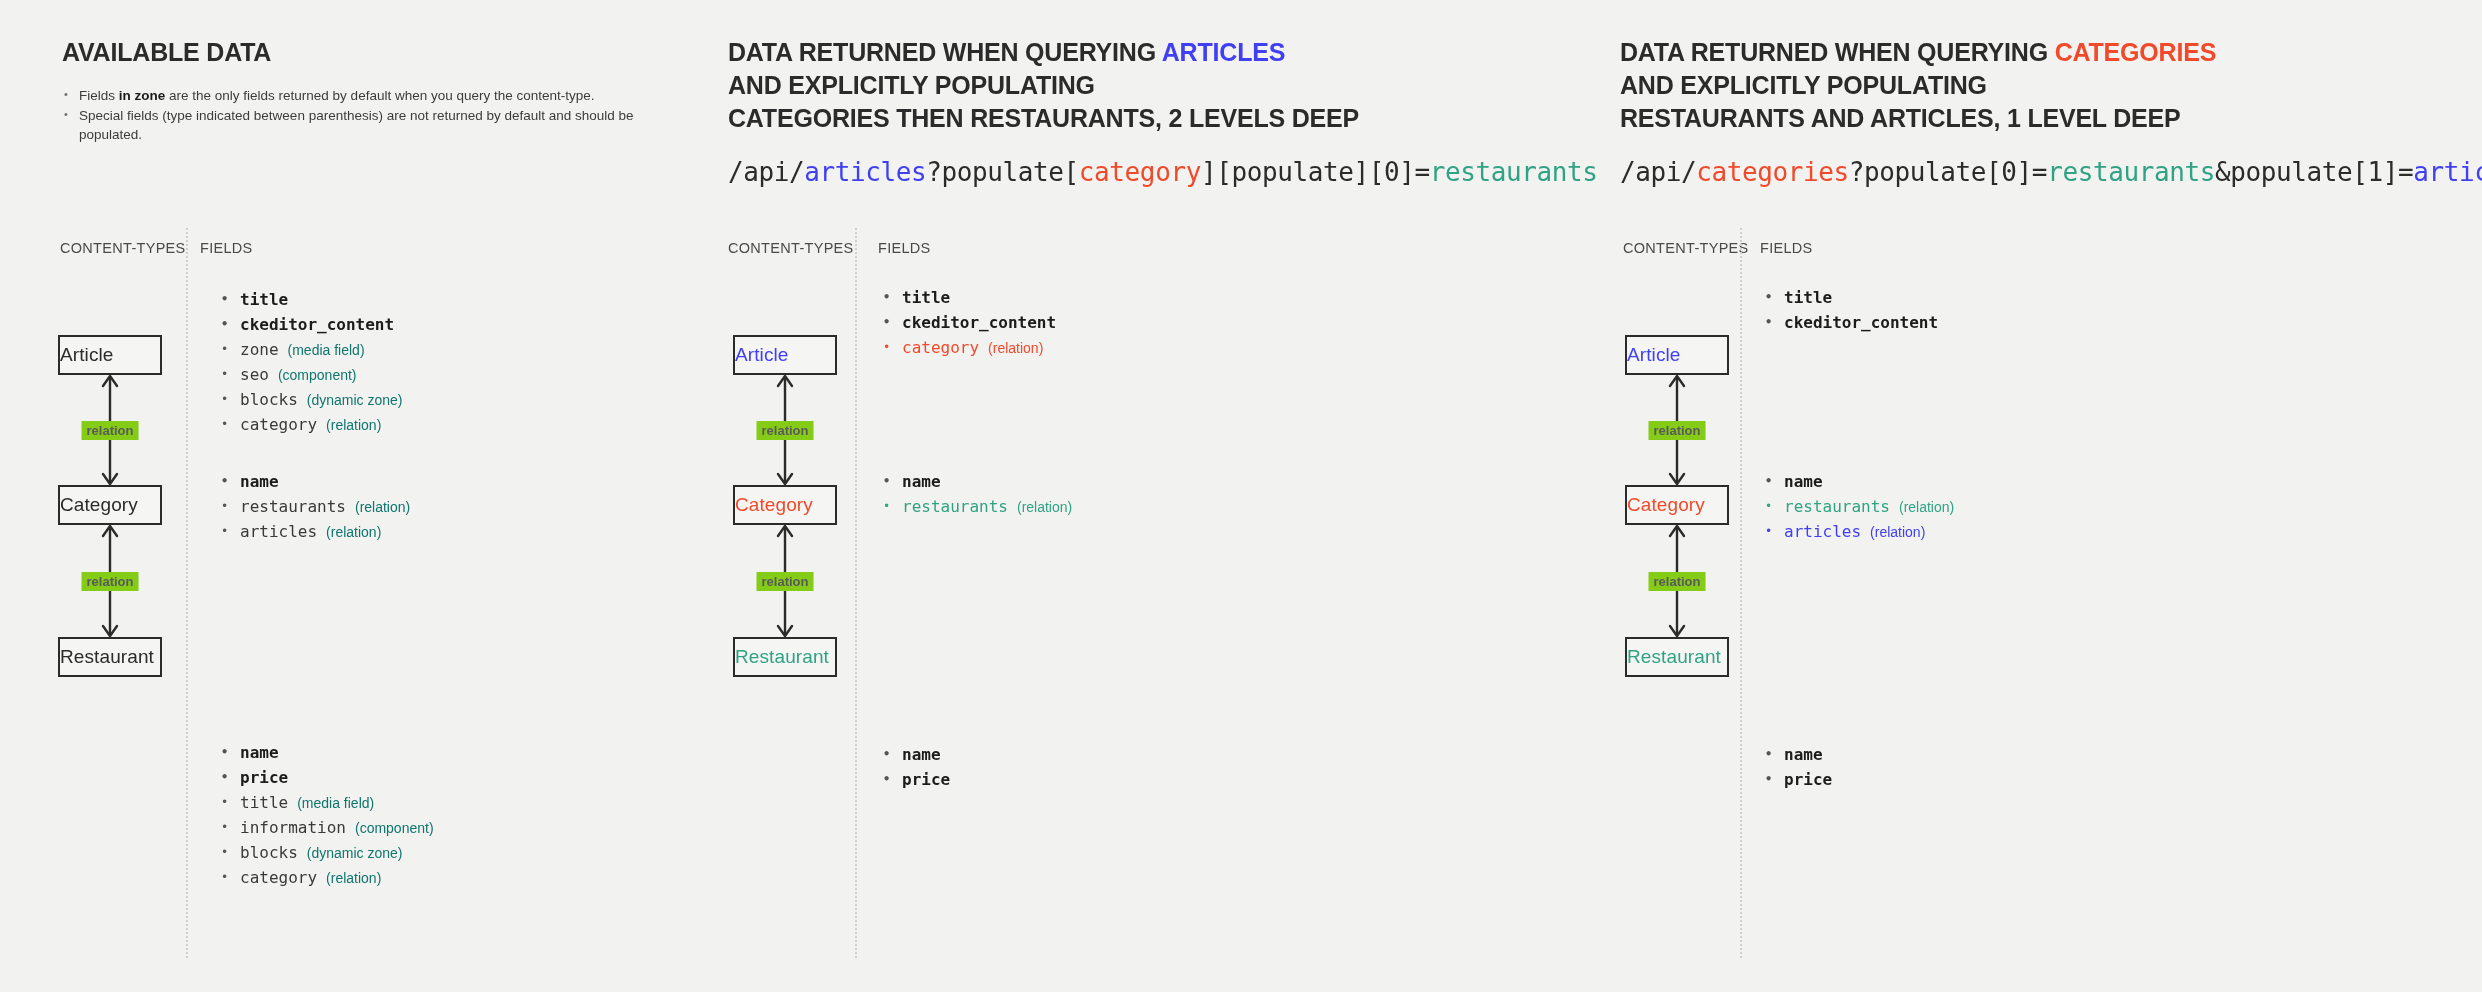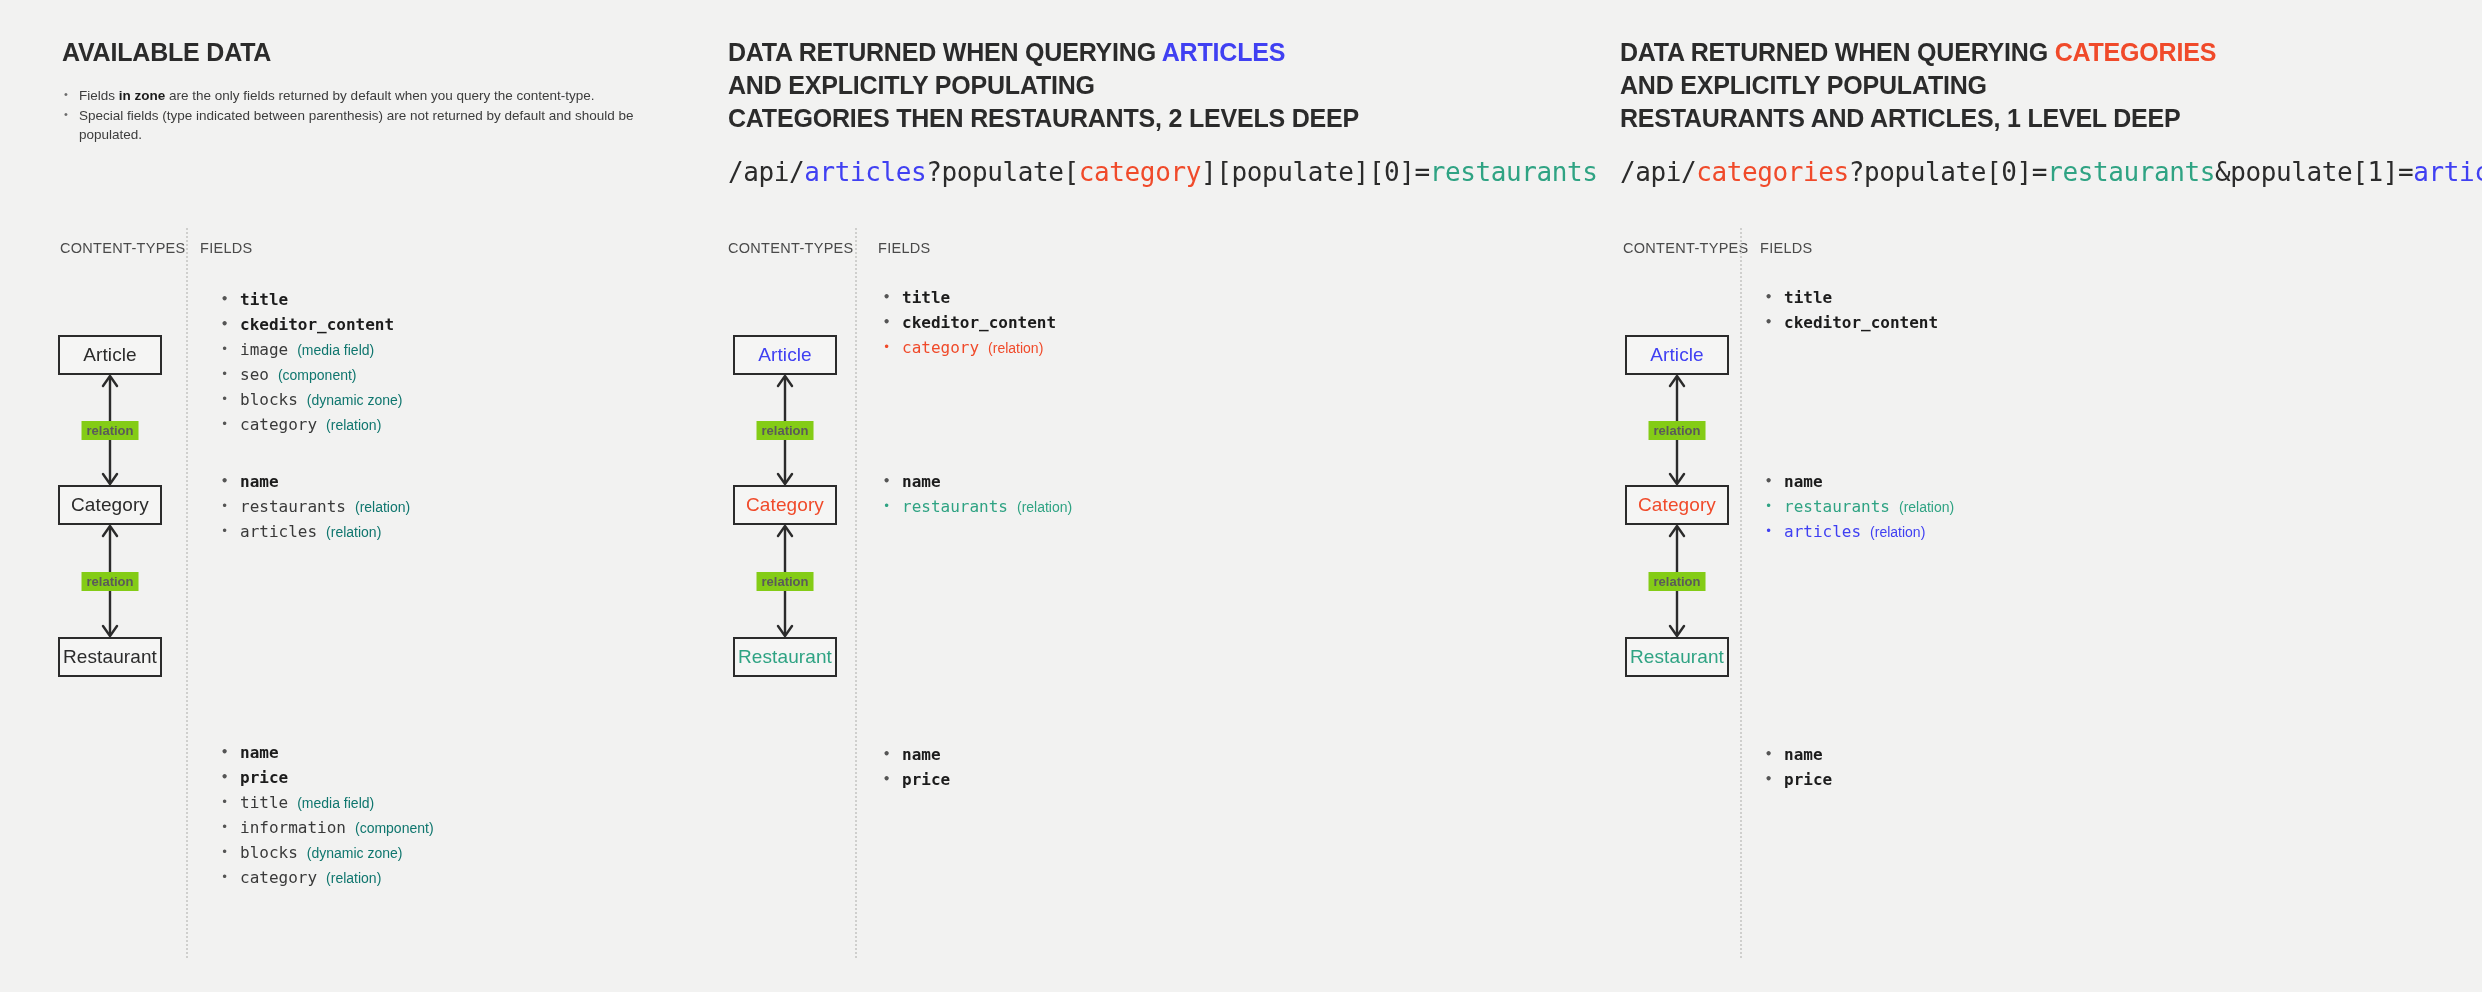--- a/index.html
+++ b/index.html
@@ -99,21 +99,20 @@
   
   .ct-box {
     position: absolute;
     width: 104px;
     height: 40px;
     border: 2.5px solid #2b2b2b;
     background: #f5f5f4;
     box-sizing: border-box;
     display: flex;
     align-items: center;
-    justify-content: center;
     font-size: 19px;
     color: #2b2b2b;
     letter-spacing: 0.1px;
   }
 
   
   .connector {
     position: absolute;
     width: 34px;
   }
@@ -195,21 +194,21 @@
         <svg width="34" height="110" viewBox="0 0 34 110">
           <line x1="17" y1="2" x2="17" y2="108" stroke="#2b2b2b" stroke-width="2.4"></line>
           <polyline points="10,11 17,1 24,11" fill="none" stroke="#2b2b2b" stroke-width="2.4" stroke-linecap="round" stroke-linejoin="round"></polyline>
           <polyline points="10,99 17,109 24,99" fill="none" stroke="#2b2b2b" stroke-width="2.4" stroke-linecap="round" stroke-linejoin="round"></polyline>
         </svg>
       </div>
       <div class="rel-label" style="left: 110px; top: 421px;">relation</div>
       <div class="fields" style="left: 218px; top: 292px;">
         <div class="row bold"><span>title</span></div>
         <div class="row bold"><span>ckeditor_content</span></div>
-        <div class="row"><span>image</span><span class="meta">(media field)</span></div>
+        <div class="row"><span>zone</span><span class="meta">(media field)</span></div>
         <div class="row"><span>seo</span><span class="meta">(component)</span></div>
         <div class="row"><span>blocks</span><span class="meta">(dynamic zone)</span></div>
         <div class="row"><span>category</span><span class="meta">(relation)</span></div>
       </div>
       <div class="ct-box" style="left: 58px; top: 485px;">
         <span style="color: rgb(43, 43, 43);">Category</span>
       </div>
       <div class="connector" style="left: 93px; top: 525px; height: 112px;">
         <svg width="34" height="112" viewBox="0 0 34 112">
           <line x1="17" y1="2" x2="17" y2="110" stroke="#2b2b2b" stroke-width="2.4"></line>

